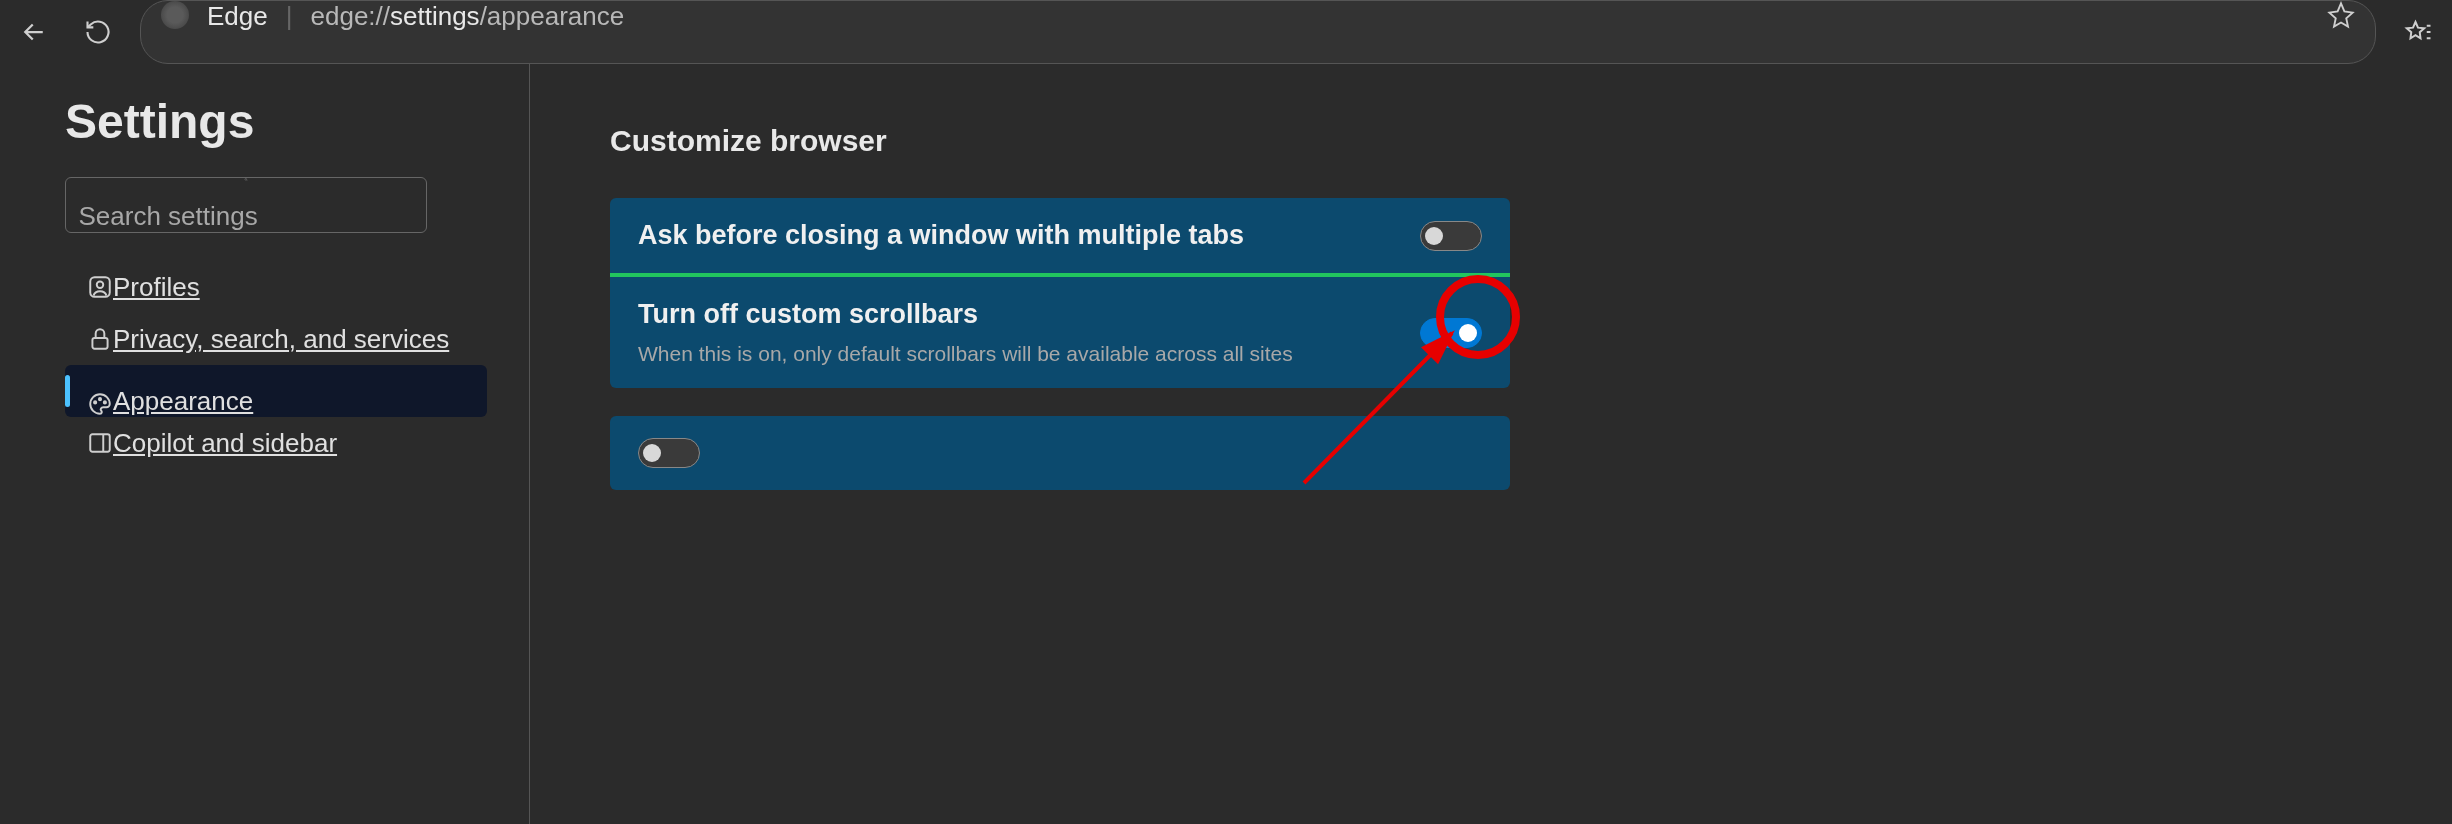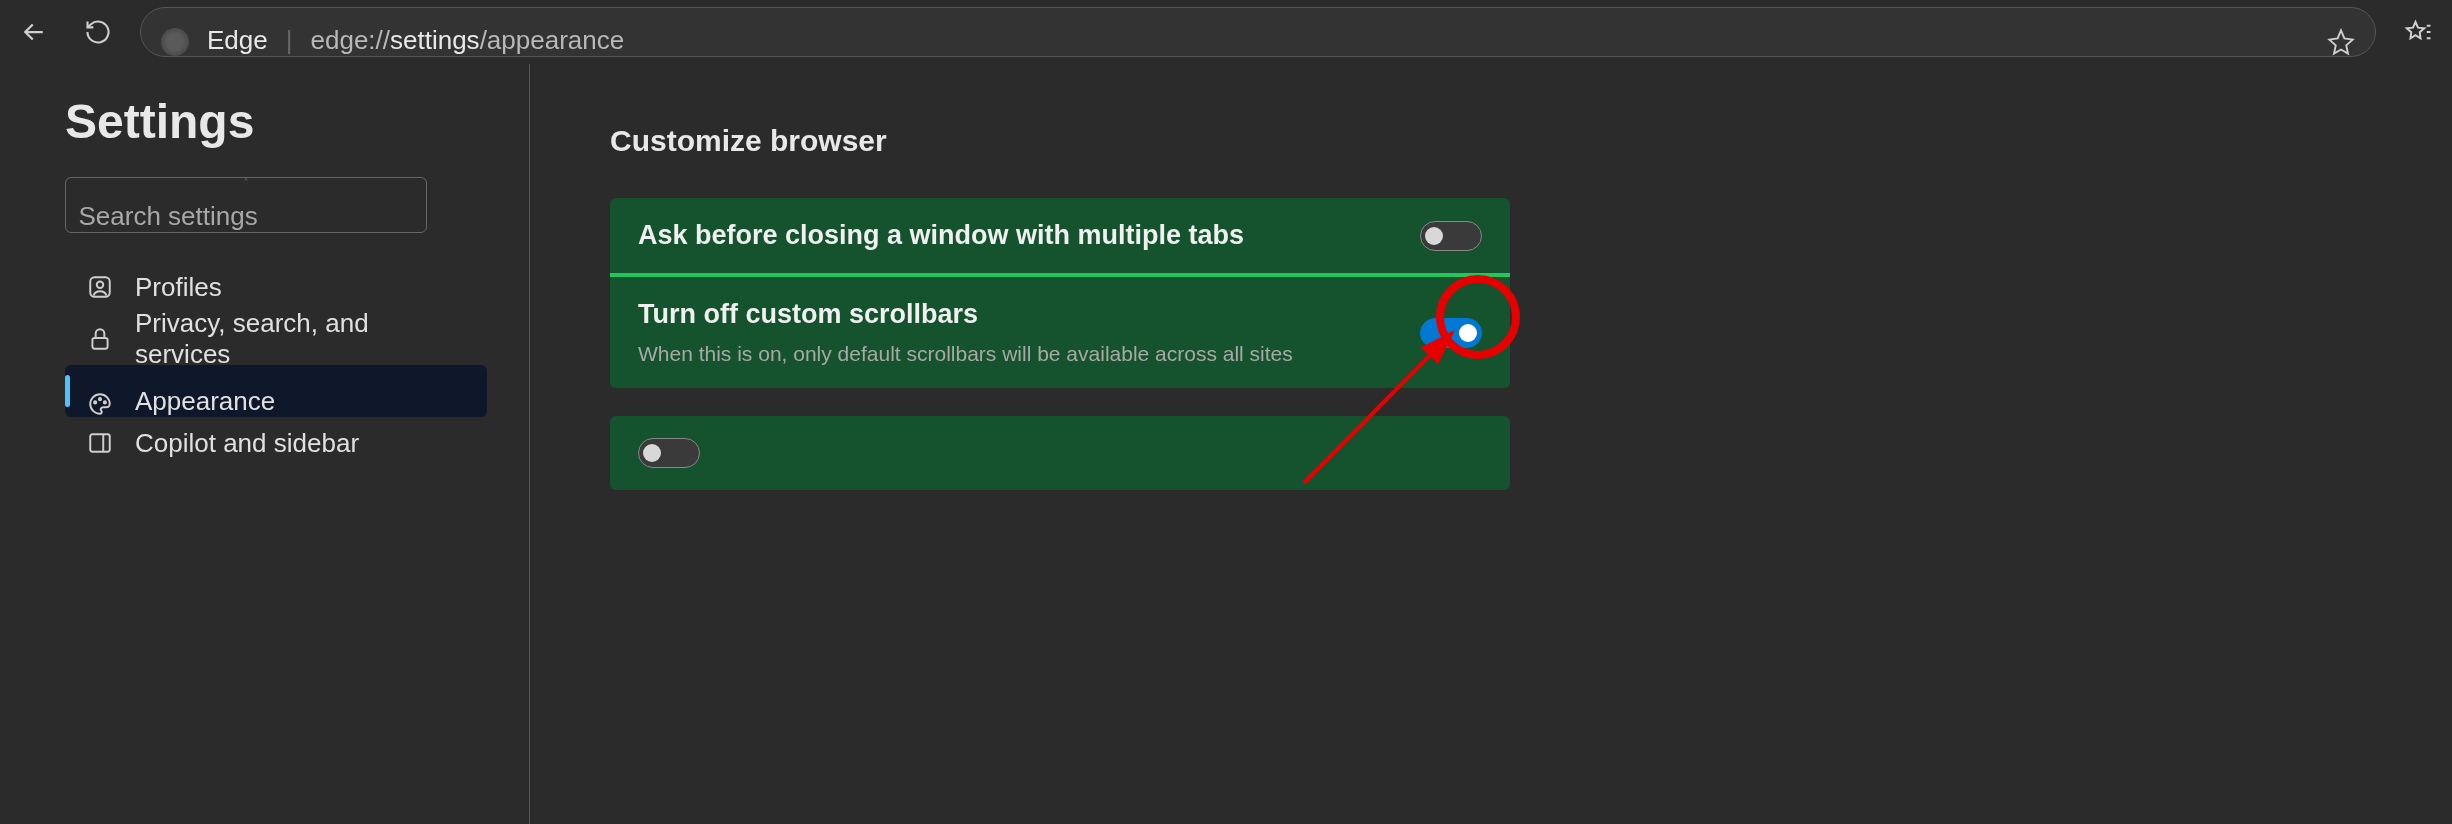--- a/index.html
+++ b/index.html
@@ -30,25 +30,25 @@
     height: 44px;
     display: flex;
     align-items: center;
     justify-content: center;
     border-radius: 6px;
     color: #cfcfcf;
   }
   .tb-btn svg { stroke: #cfcfcf; }
   .address-pill {
     flex: 1;
-    height: 50px;
+    height: 64px;
     border: 1px solid #555;
     border-radius: 28px;
     display: flex;
-    align-items: flex-end;
+    align-items: flex-start;
     padding: 0 20px;
     gap: 18px;
     background: #333333;
     font-size: 26px;
     color: #d0d0d0;
   }
   .edge-logo {
     width: 28px;
     height: 28px;
     border-radius: 50%;
@@ -93,29 +93,29 @@
     outline: none;
     color: #ccc;
     font-size: 26px;
     flex: 1;
   }
   .search-box input::placeholder { color: #a8a8a8; }
   .nav-list { list-style: none; }
   .nav-item {
     display: flex;
     align-items: center;
-    gap: 22px;
     height: 52px;
     padding: 0 22px;
     font-size: 26px;
     color: #e0e0e0;
     border-radius: 6px;
     position: relative;
     width: 422px;
     cursor: pointer;
+    text-decoration: underline;
   }
   .nav-item.active {
     background: #0f172a;
     align-items: flex-end;
   }
   .nav-item.active::before {
     content: "";
     position: absolute;
     left: 0;
     top: 10px;
@@ -130,21 +130,21 @@
   .content {
     flex: 1;
     padding: 60px 0 0 80px;
   }
   .section-title {
     font-size: 30px;
     font-weight: 600;
     margin-bottom: 40px;
   }
   .setting-card {
-    background: #14532d;
+    background: #0c4a6e;
     border-radius: 6px;
     width: 900px;
     margin-bottom: 28px;
   }
   .row {
     display: flex;
     align-items: center;
     justify-content: space-between;
     padding: 22px 28px;
     position: relative;

